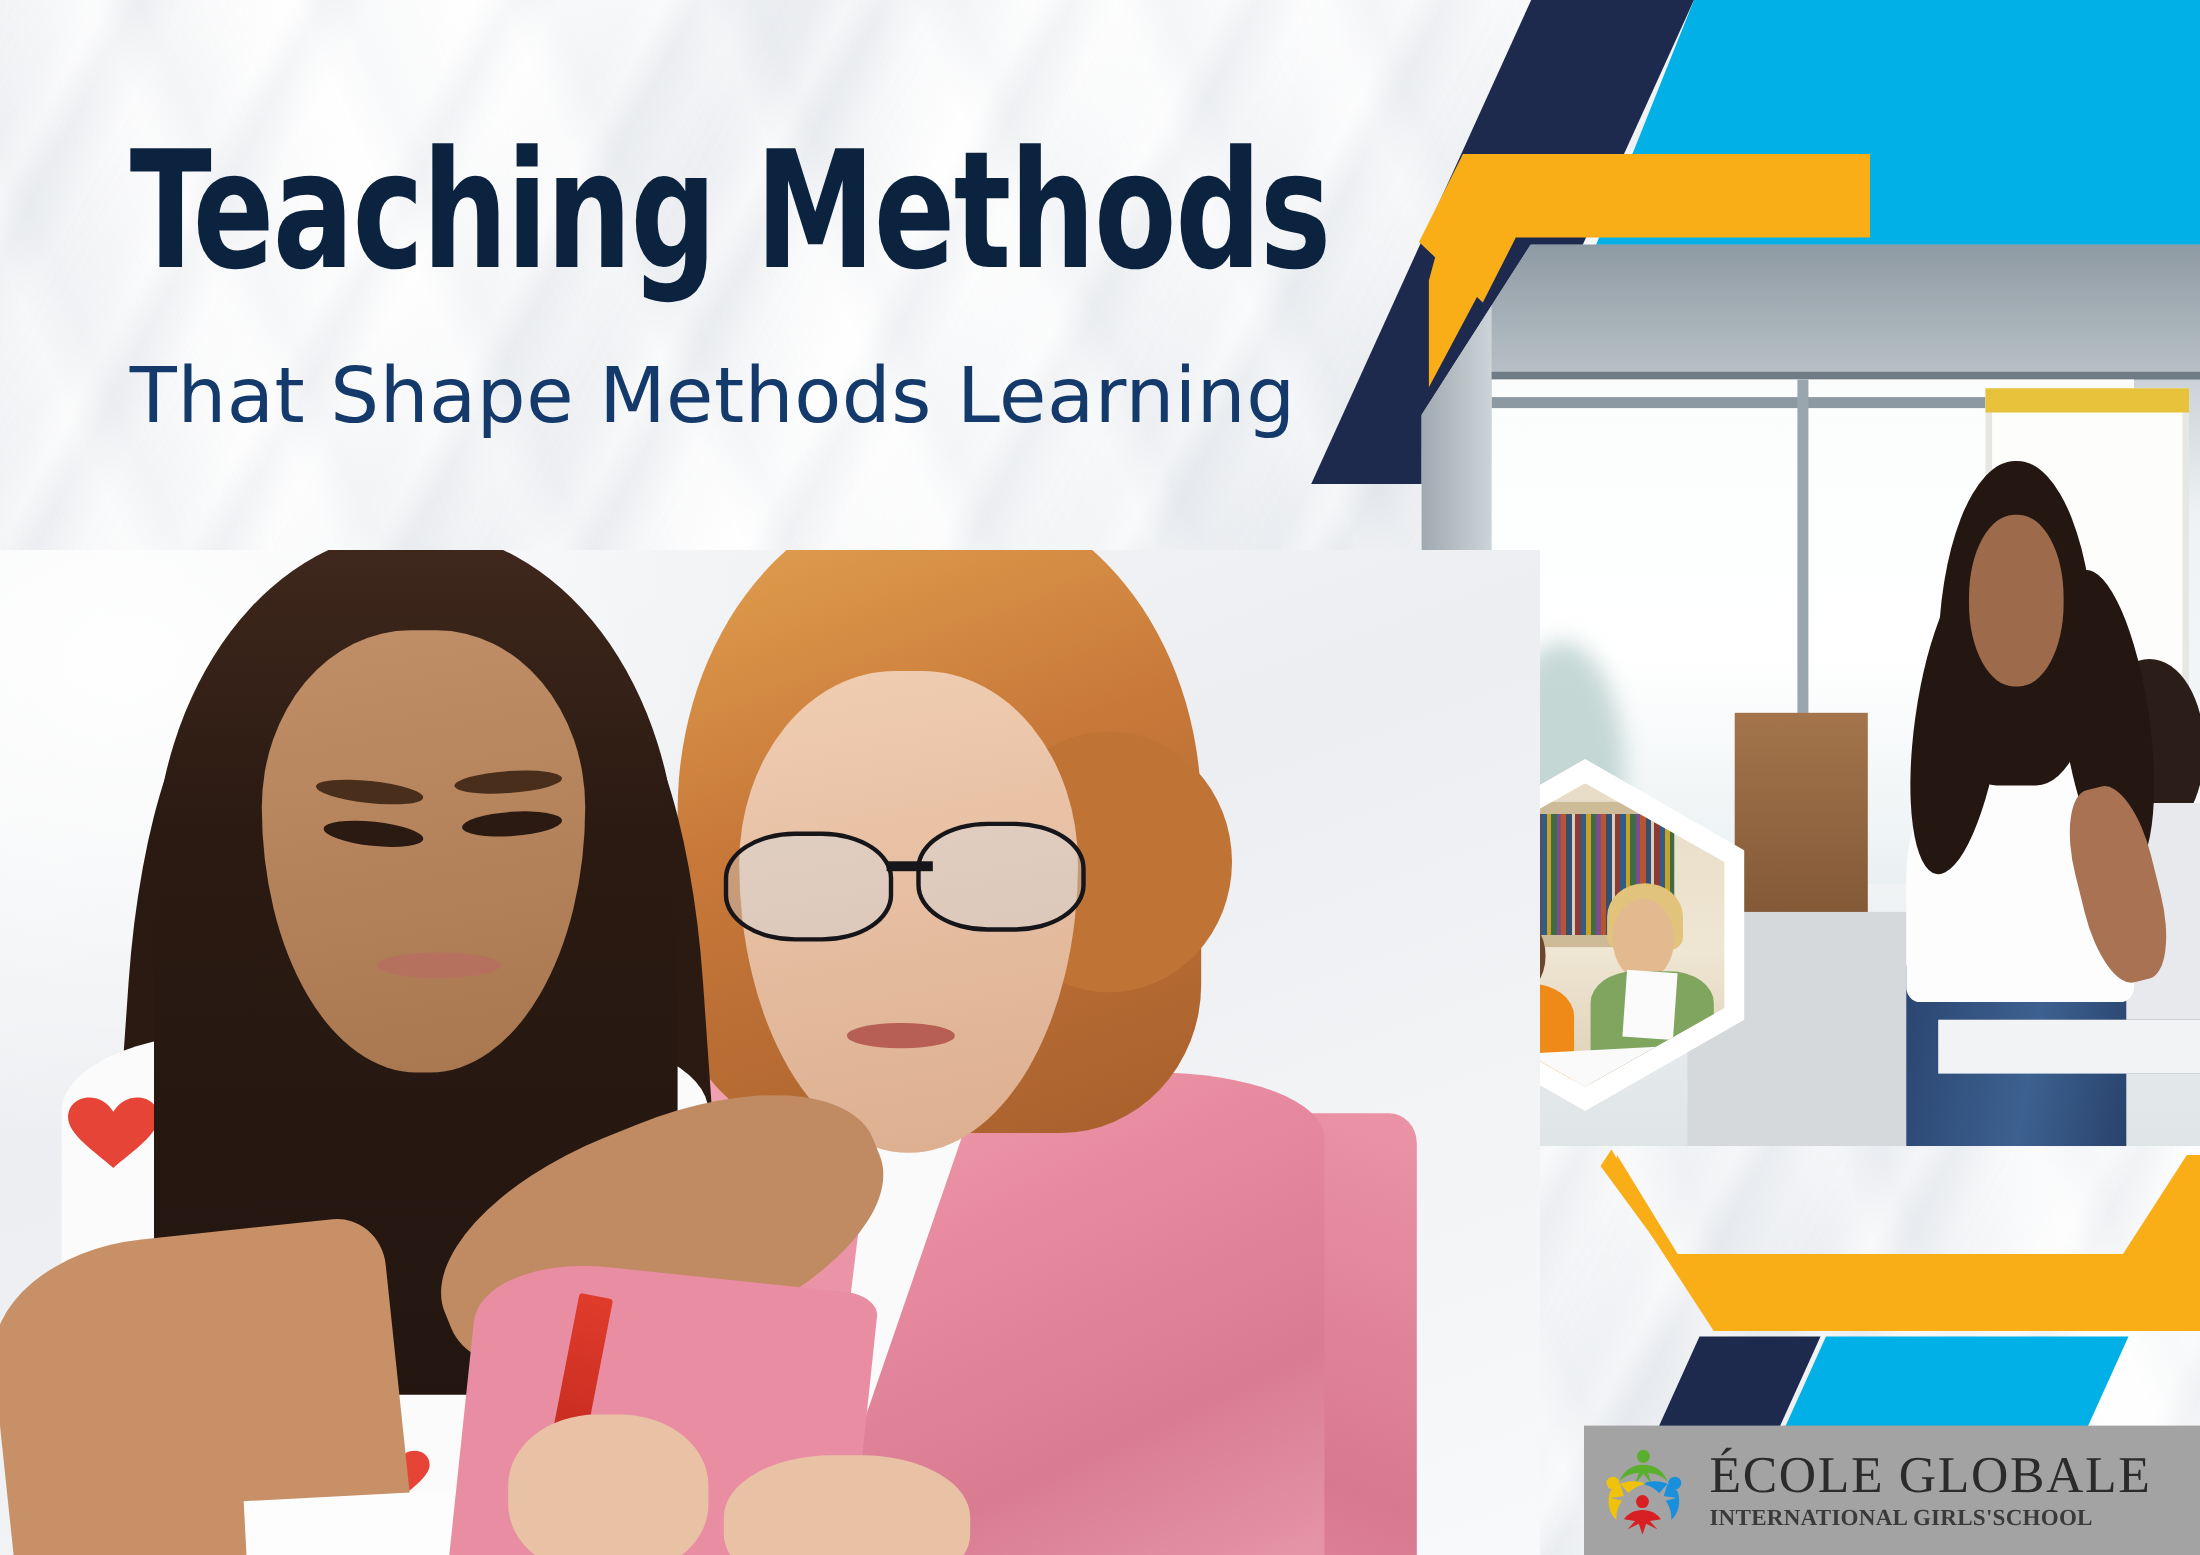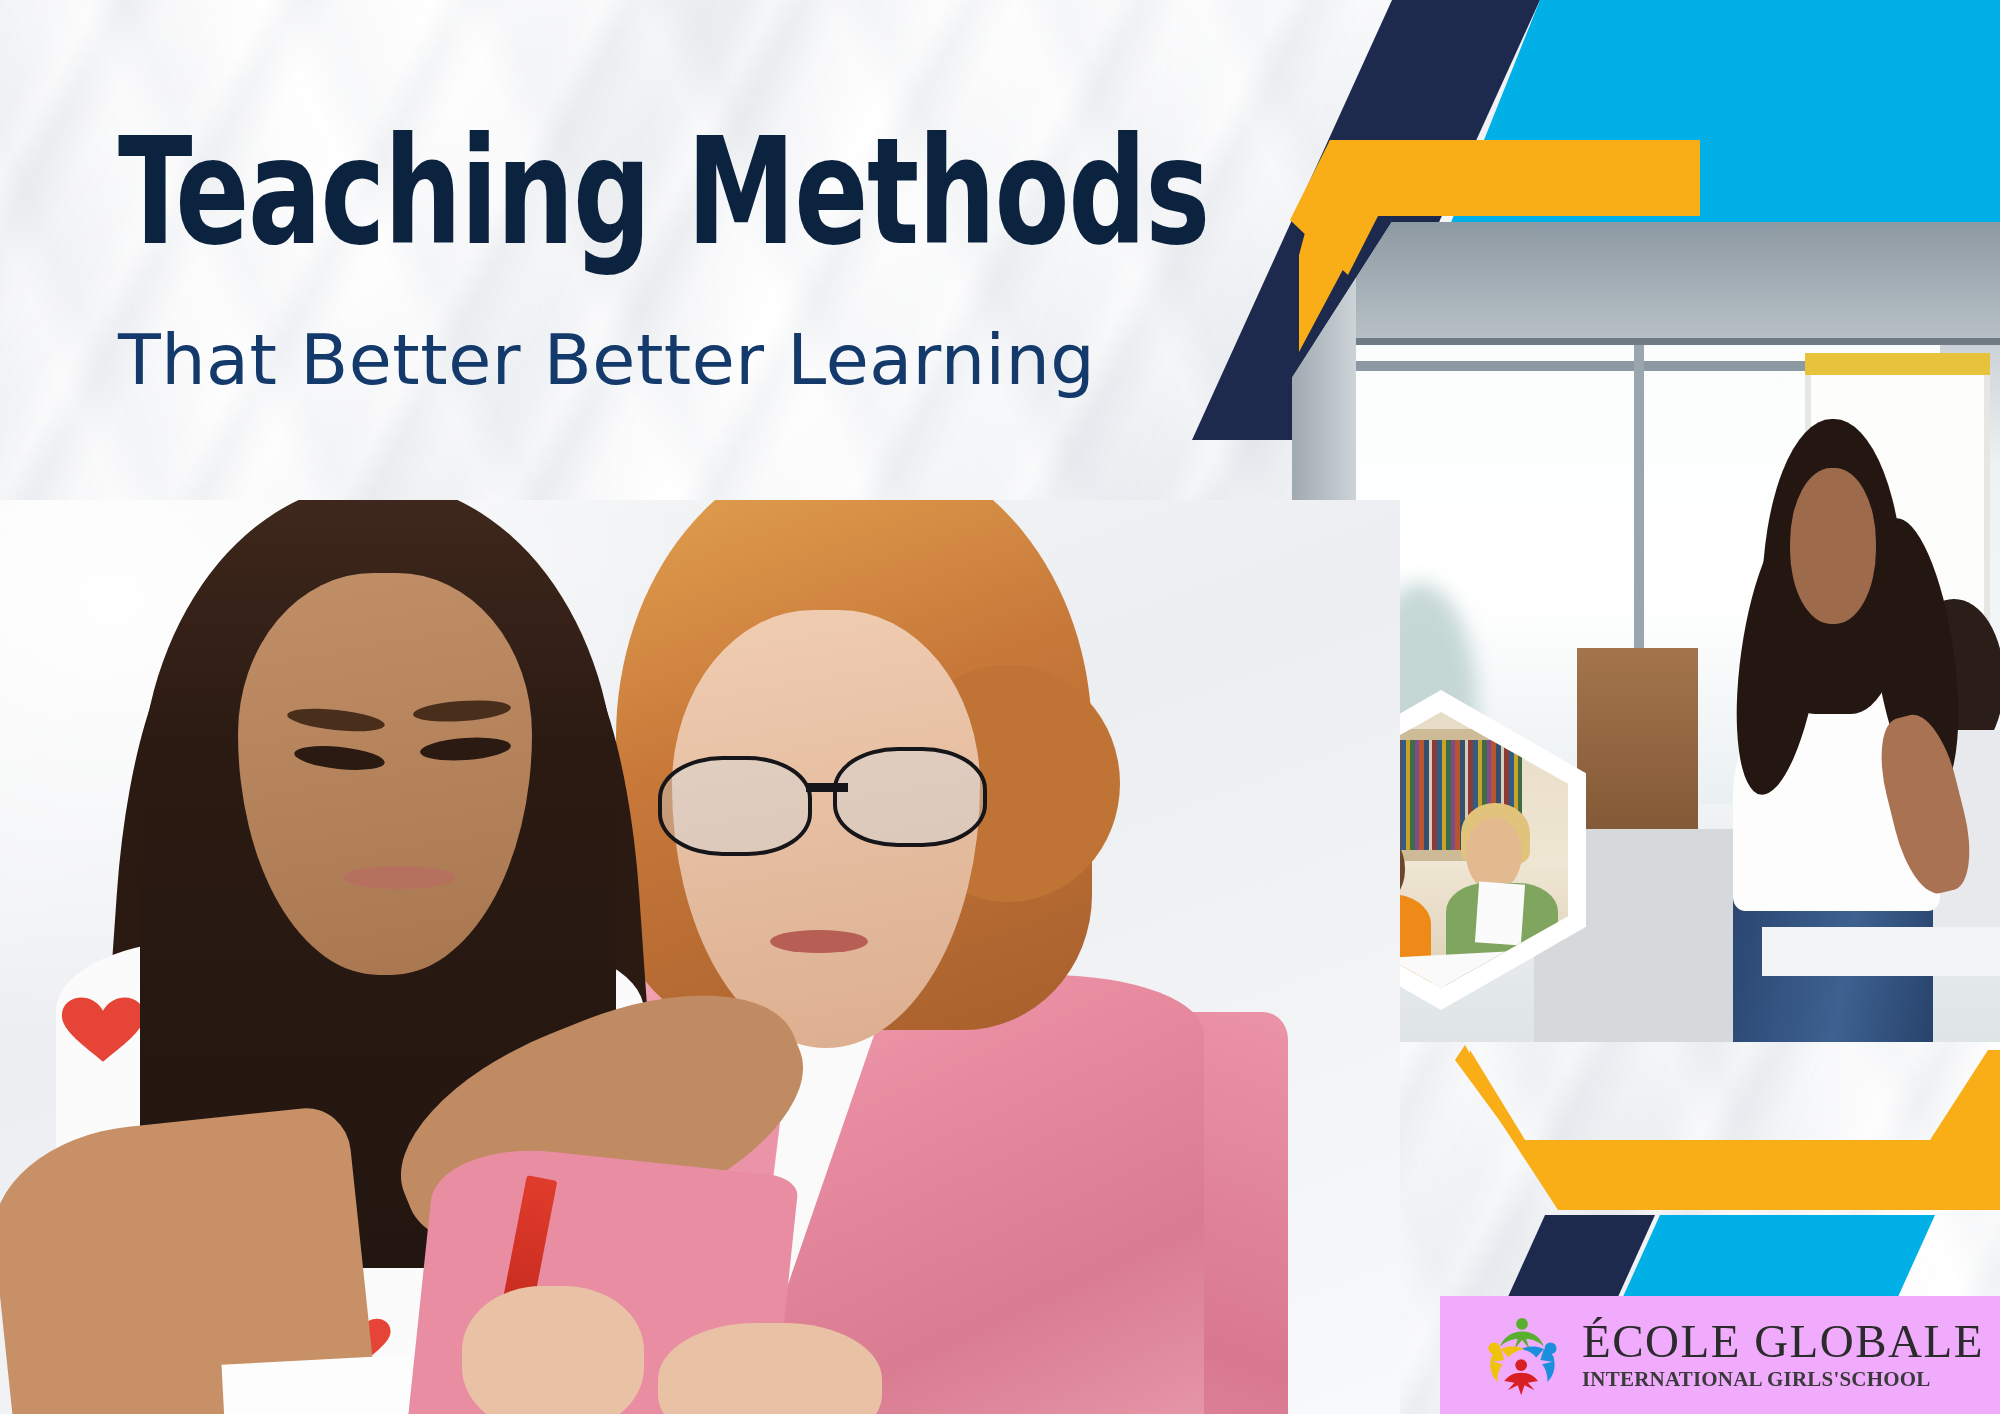--- a/index.html
+++ b/index.html
@@ -179,21 +179,21 @@
   .t-lapel{ left:43%; top:55%; width:12%; height:44%; background:#eb94a7; transform:skewX(-7deg); }
   .t-arm{ left:30%; top:72%; width:26%; height:34%; background:#e98da2; border-radius:32% 8% 0 0/20% 6% 0 0; transform:rotate(6deg); }
   .t-hand{ left:33%; top:86%; width:13%; height:16%; background:#e9c2a6; border-radius:44%; }
   .t-hand2{ left:47%; top:90%; width:16%; height:14%; background:#e9c2a6; border-radius:44%; }
   .t-pen{ left:36%; top:74%; width:2.2%; height:26%; background:linear-gradient(180deg,#e03c2c,#b41f16); border-radius:3px; transform:rotate(11deg); }
   .t-paper{ left:16%; top:93%; width:40%; height:12%; background:#fdfdfd; transform:rotate(-3deg); }
 
   
   .logo-card{
     position:absolute; right:0px; bottom:0px; width:560px; height:118px;
-    background:#f0abfc; z-index:60; display:flex; align-items:center; padding-left:40px; gap:18px;
+    background:#a3a3a3; z-index:60; display:flex; align-items:center; padding-left:12px; gap:18px;
   }
   .logo-mark{ width:84px; height:84px; flex:0 0 84px; }
   .logo-text{ display:flex; flex-direction:column; justify-content:center; }
   .logo-title{
     font-family:"Liberation Serif","DejaVu Serif", serif;
     font-size:47px; font-weight:400; letter-spacing:1.5px; color:#2b2b2b; line-height:1.02;
   }
   .logo-sub{
     font-family:"Liberation Serif","DejaVu Serif", serif;
     font-size:21px; font-weight:700; letter-spacing:.2px; color:#3a3a3a; line-height:1.1; margin-top:2px;
@@ -320,21 +320,21 @@
 
     <div class="lyr t-paper"></div>
     <div class="lyr t-arm"></div>
     <div class="lyr t-pen"></div>
     <div class="lyr t-hand"></div>
     <div class="lyr t-hand2"></div>
   </div>
 
   <div class="headline-block">
     <div class="title">Teaching Methods</div>
-    <div class="subtitle">That Better Better Learning</div>
+    <div class="subtitle">That Shape Methods Learning</div>
   </div>
 
   <div class="logo-card">
     <div class="logo-mark">
       <svg viewBox="0 0 100 100">
 
         <g fill="#5aaf2e">
           <circle cx="50" cy="13" r="7"></circle>
           <path d="M50 22c-13 0-23 8-26 18 6-6 14-9 21-9l-4 12 9-11 9 11-4-12c7 0 15 3 21 9-3-10-13-18-26-18z"></path>
         </g>

